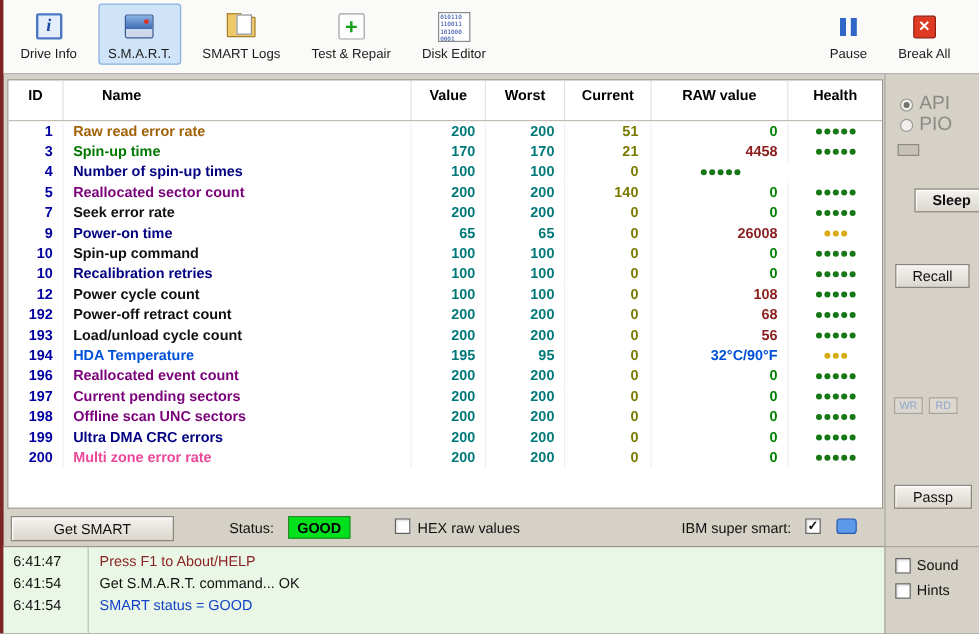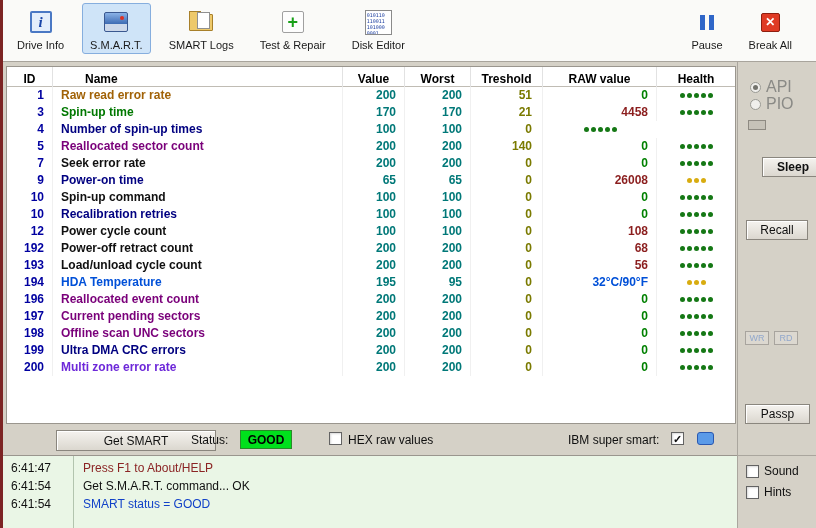--- a/index.html
+++ b/index.html
@@ -33,40 +33,40 @@
                  font-family:"DejaVu Sans Mono",monospace; font-size:5px; line-height:6px; color:#1c3ea0; padding:1px; word-break:break-word; }
   .icon-pause { display:flex; gap:4px; }
   .icon-pause span { display:block; width:5px; height:15px; background:#2f66c8; }
   .icon-break { width:19px; height:19px; background:#df3a24; border:1px solid #8e1e10; border-radius:2px;
                 color:#fff; font-weight:bold; font-size:12px; display:flex; align-items:center; justify-content:center; }
 
   
   .table { position:absolute; left:6px; top:66px; width:730px; height:358px; background:#ffffff;
            border:1px solid #9a968e; overflow:hidden; }
   .grid { display:grid; grid-template-columns:46px 290px 62px 66px 72px 114px 78px; }
-  .thead { height:20px; border-bottom:1px solid #c0bcb4; }
+  .thead { height:34px; border-bottom:1px solid #c0bcb4; }
   .hcell { font-weight:bold; color:#000; line-height:25px; text-align:center; border-right:1px solid #e2e2e2; }
   .hcell.h-name { text-align:left; padding-left:32px; }
   .hcell:last-child { border-right:none; }
   .trow { height:17px; }
   .c { font-weight:bold; font-size:12px; line-height:17px; white-space:nowrap; overflow:hidden; border-right:1px solid #f0f0f0; }
   .c:last-child { border-right:none; }
   .col-id { text-align:right; padding-right:8px; color:#0000a0; }
   .col-name { padding-left:8px; }
   .col-val, .col-worst { text-align:right; padding-right:8px; color:#007878; }
   .col-thr { text-align:right; padding-right:10px; color:#7a7a00; }
   .col-raw { text-align:right; padding-right:8px; }
   .col-health { text-align:center; }
   .dot { display:inline-block; width:5px; height:5px; border-radius:50%; margin:0 1px; vertical-align:middle; }
 
   
   .statusbar { position:absolute; left:3px; top:428px; width:734px; height:26px; }
   .btn { background:linear-gradient(#f5f3ef,#dbd7cf); border:1px solid #8a867e; box-shadow:inset 1px 1px 0 #ffffff;
          font-size:12px; color:#101010; display:flex; align-items:center; justify-content:center; cursor:default; }
-  .get-smart { position:absolute; left:6px; top:2px; width:160px; height:21px;margin-left:47px; }
+  .get-smart { position:absolute; left:6px; top:2px; width:136px; height:21px; }
   .status-label { position:absolute; left:188px; top:5px; color:#101010; }
   .status-value { position:absolute; left:237px; top:2px; width:52px; height:19px; border:1px solid #2a8a2a;
                   font-weight:bold; color:#000; text-align:center; line-height:18px; }
   .checkbox { width:13px; height:13px; background:#fff; border:1px solid #636363; box-shadow:inset 1px 1px 2px rgba(0,0,0,.15); }
   .checkbox.checked::after { content:"✓"; display:block; font-size:11px; font-weight:bold; color:#101010; line-height:12px; text-align:center; }
   .hex-box { position:absolute; left:326px; top:4px; }
   .hex-label { position:absolute; left:345px; top:5px; color:#101010; }
   .ibm-label { position:absolute; left:565px; top:5px; color:#101010; }
   .ibm-box { position:absolute; left:668px; top:4px; }
   .blue-ind { position:absolute; left:694px; top:4px; width:17px; height:13px; background:#5a9ae8;
@@ -155,21 +155,21 @@
       <div class="tlabel">Break All</div>
     </div>
   </div>
 
   <div class="table">
     <div class="thead grid">
       <div class="hcell">ID</div>
       <div class="hcell h-name">Name</div>
       <div class="hcell">Value</div>
       <div class="hcell">Worst</div>
-      <div class="hcell">Treshold</div>
+      <div class="hcell">Current</div>
       <div class="hcell">RAW value</div>
       <div class="hcell">Health</div>
     </div>
     <div>
         <div class="trow grid">
           <div class="c col-id">1</div>
           <div class="c col-name" style="color: #a16207;">Raw read error rate</div>
           <div class="c col-val">200</div>
           <div class="c col-worst">200</div>
           <div class="c col-thr">51</div>
@@ -305,21 +305,21 @@
           <div class="c col-id">199</div>
           <div class="c col-name" style="color: rgb(0, 0, 128);">Ultra DMA CRC errors</div>
           <div class="c col-val">200</div>
           <div class="c col-worst">200</div>
           <div class="c col-thr">0</div>
           <div class="c col-raw" style="color: rgb(0, 128, 0);">0</div>
           <div class="c col-health"><span class="dot" style="background: rgb(21, 120, 21);"></span><span class="dot" style="background: rgb(21, 120, 21);"></span><span class="dot" style="background: rgb(21, 120, 21);"></span><span class="dot" style="background: rgb(21, 120, 21);"></span><span class="dot" style="background: rgb(21, 120, 21);"></span></div>
         </div>
         <div class="trow grid">
           <div class="c col-id">200</div>
-          <div class="c col-name" style="color: #6d28d9;">Multi zone error rate</div>
+          <div class="c col-name" style="color: #ec4899;">Multi zone error rate</div>
           <div class="c col-val">200</div>
           <div class="c col-worst">200</div>
           <div class="c col-thr">0</div>
           <div class="c col-raw" style="color: rgb(0, 128, 0);">0</div>
           <div class="c col-health"><span class="dot" style="background: rgb(21, 120, 21);"></span><span class="dot" style="background: rgb(21, 120, 21);"></span><span class="dot" style="background: rgb(21, 120, 21);"></span><span class="dot" style="background: rgb(21, 120, 21);"></span><span class="dot" style="background: rgb(21, 120, 21);"></span></div>
         </div>
       </div>
   </div>
 
   <div class="statusbar">

